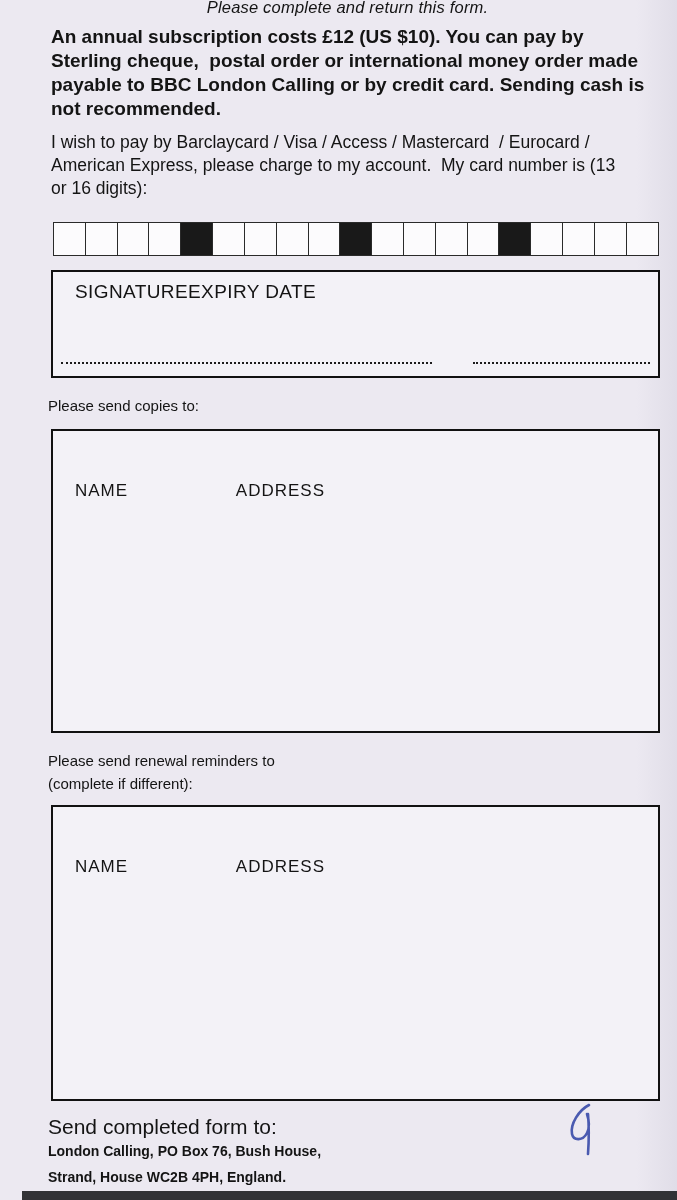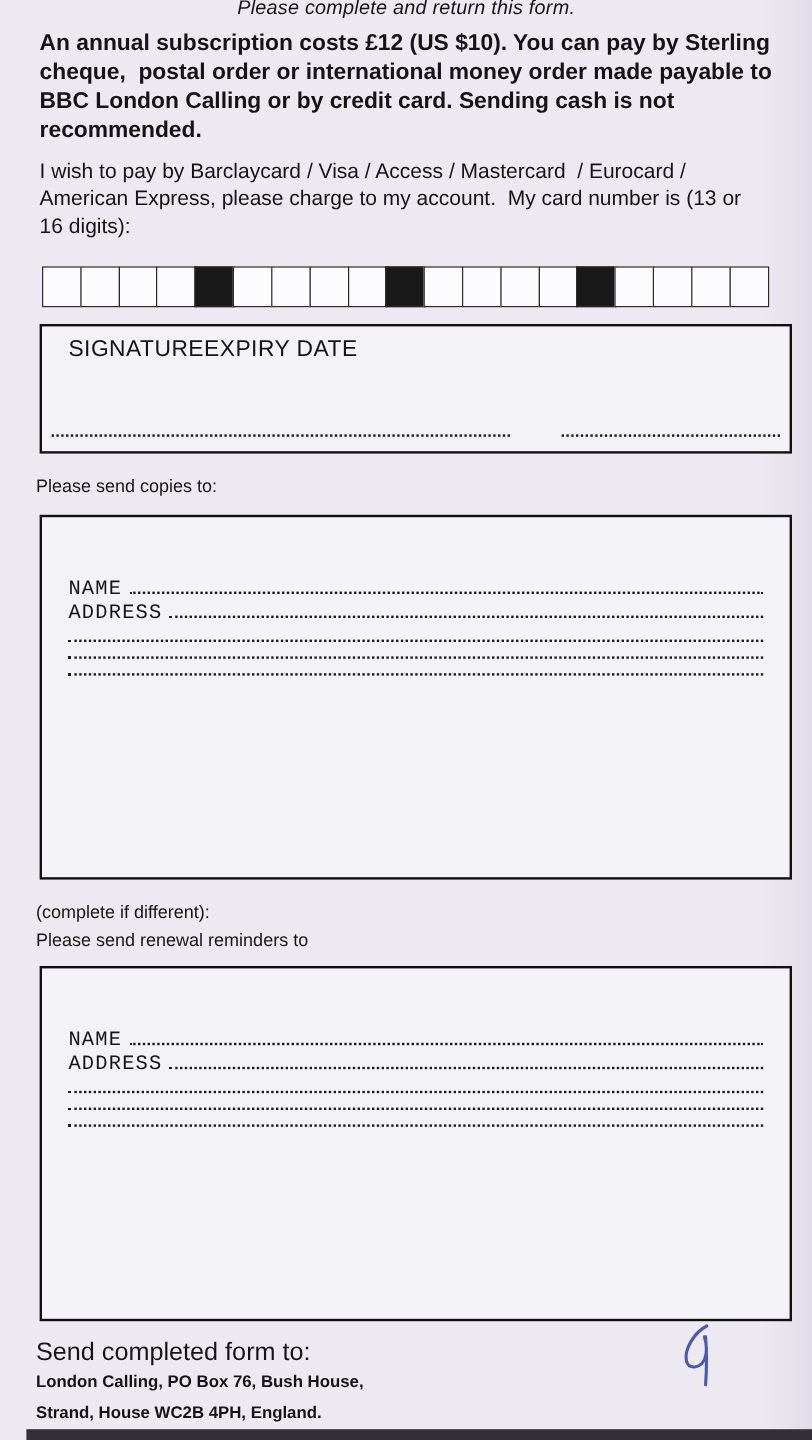--- a/index.html
+++ b/index.html
@@ -8,20 +8,21 @@
     font-family: "Liberation Sans", "DejaVu Sans", sans-serif;
     color: #141414;
     background: #ebe9f0;
   }
   .page {
     position: relative;
     width: 677px;
     height: 1200px;
     overflow: hidden;
     background: linear-gradient(90deg, #ece9f1 0%, #ece9f1 94%, #e0dde8 100%);
+    padding-left: 18px;
   }
   .header-note {
     margin-top: -2px;
     text-align: center;
     font-style: italic;
     font-size: 16.5px;
     line-height: 19px;
     letter-spacing: 0.2px;
   }
   .intro {
@@ -79,23 +80,21 @@
   .section-label {
     margin: 16px 26px 0 30px;
     font-size: 15px;
     line-height: 23px;
   }
   .addr-box {
     margin-top: 12px;
     height: 304px;
     padding: 50px 22px 20px 22px;
     display: flex;
-    flex-direction: column;
-    justify-content: flex-start;
-    font-family: Liberation Mono, monospace;
+    justify-content: space-between;
   }
   .addr-box.renewal { height: 296px; margin-top: 10px; }
   .row { display: flex; align-items: baseline; }
   .flabel {
     font-size: 17px;
     letter-spacing: 1px;
     margin-right: 6px;
     white-space: nowrap;
   }
   .fill { flex: 1; height: 14px; }
@@ -176,22 +175,22 @@
     </div>
     <div class="row">
       <span class="dotted fill"></span>
     </div>
     <div class="row">
       <span class="dotted fill"></span>
     </div>
   </div>
 
   <div class="section-label">
+    <div>Please send renewal reminders to</div>
     <div>(complete if different):</div>
-    <div>Please send renewal reminders to</div>
   </div>
 
   <div class="box addr-box renewal">
     <div class="row">
       <span class="flabel">NAME</span>
       <span class="dotted fill"></span>
     </div>
     <div class="row">
       <span class="flabel">ADDRESS</span>
       <span class="dotted fill"></span>

